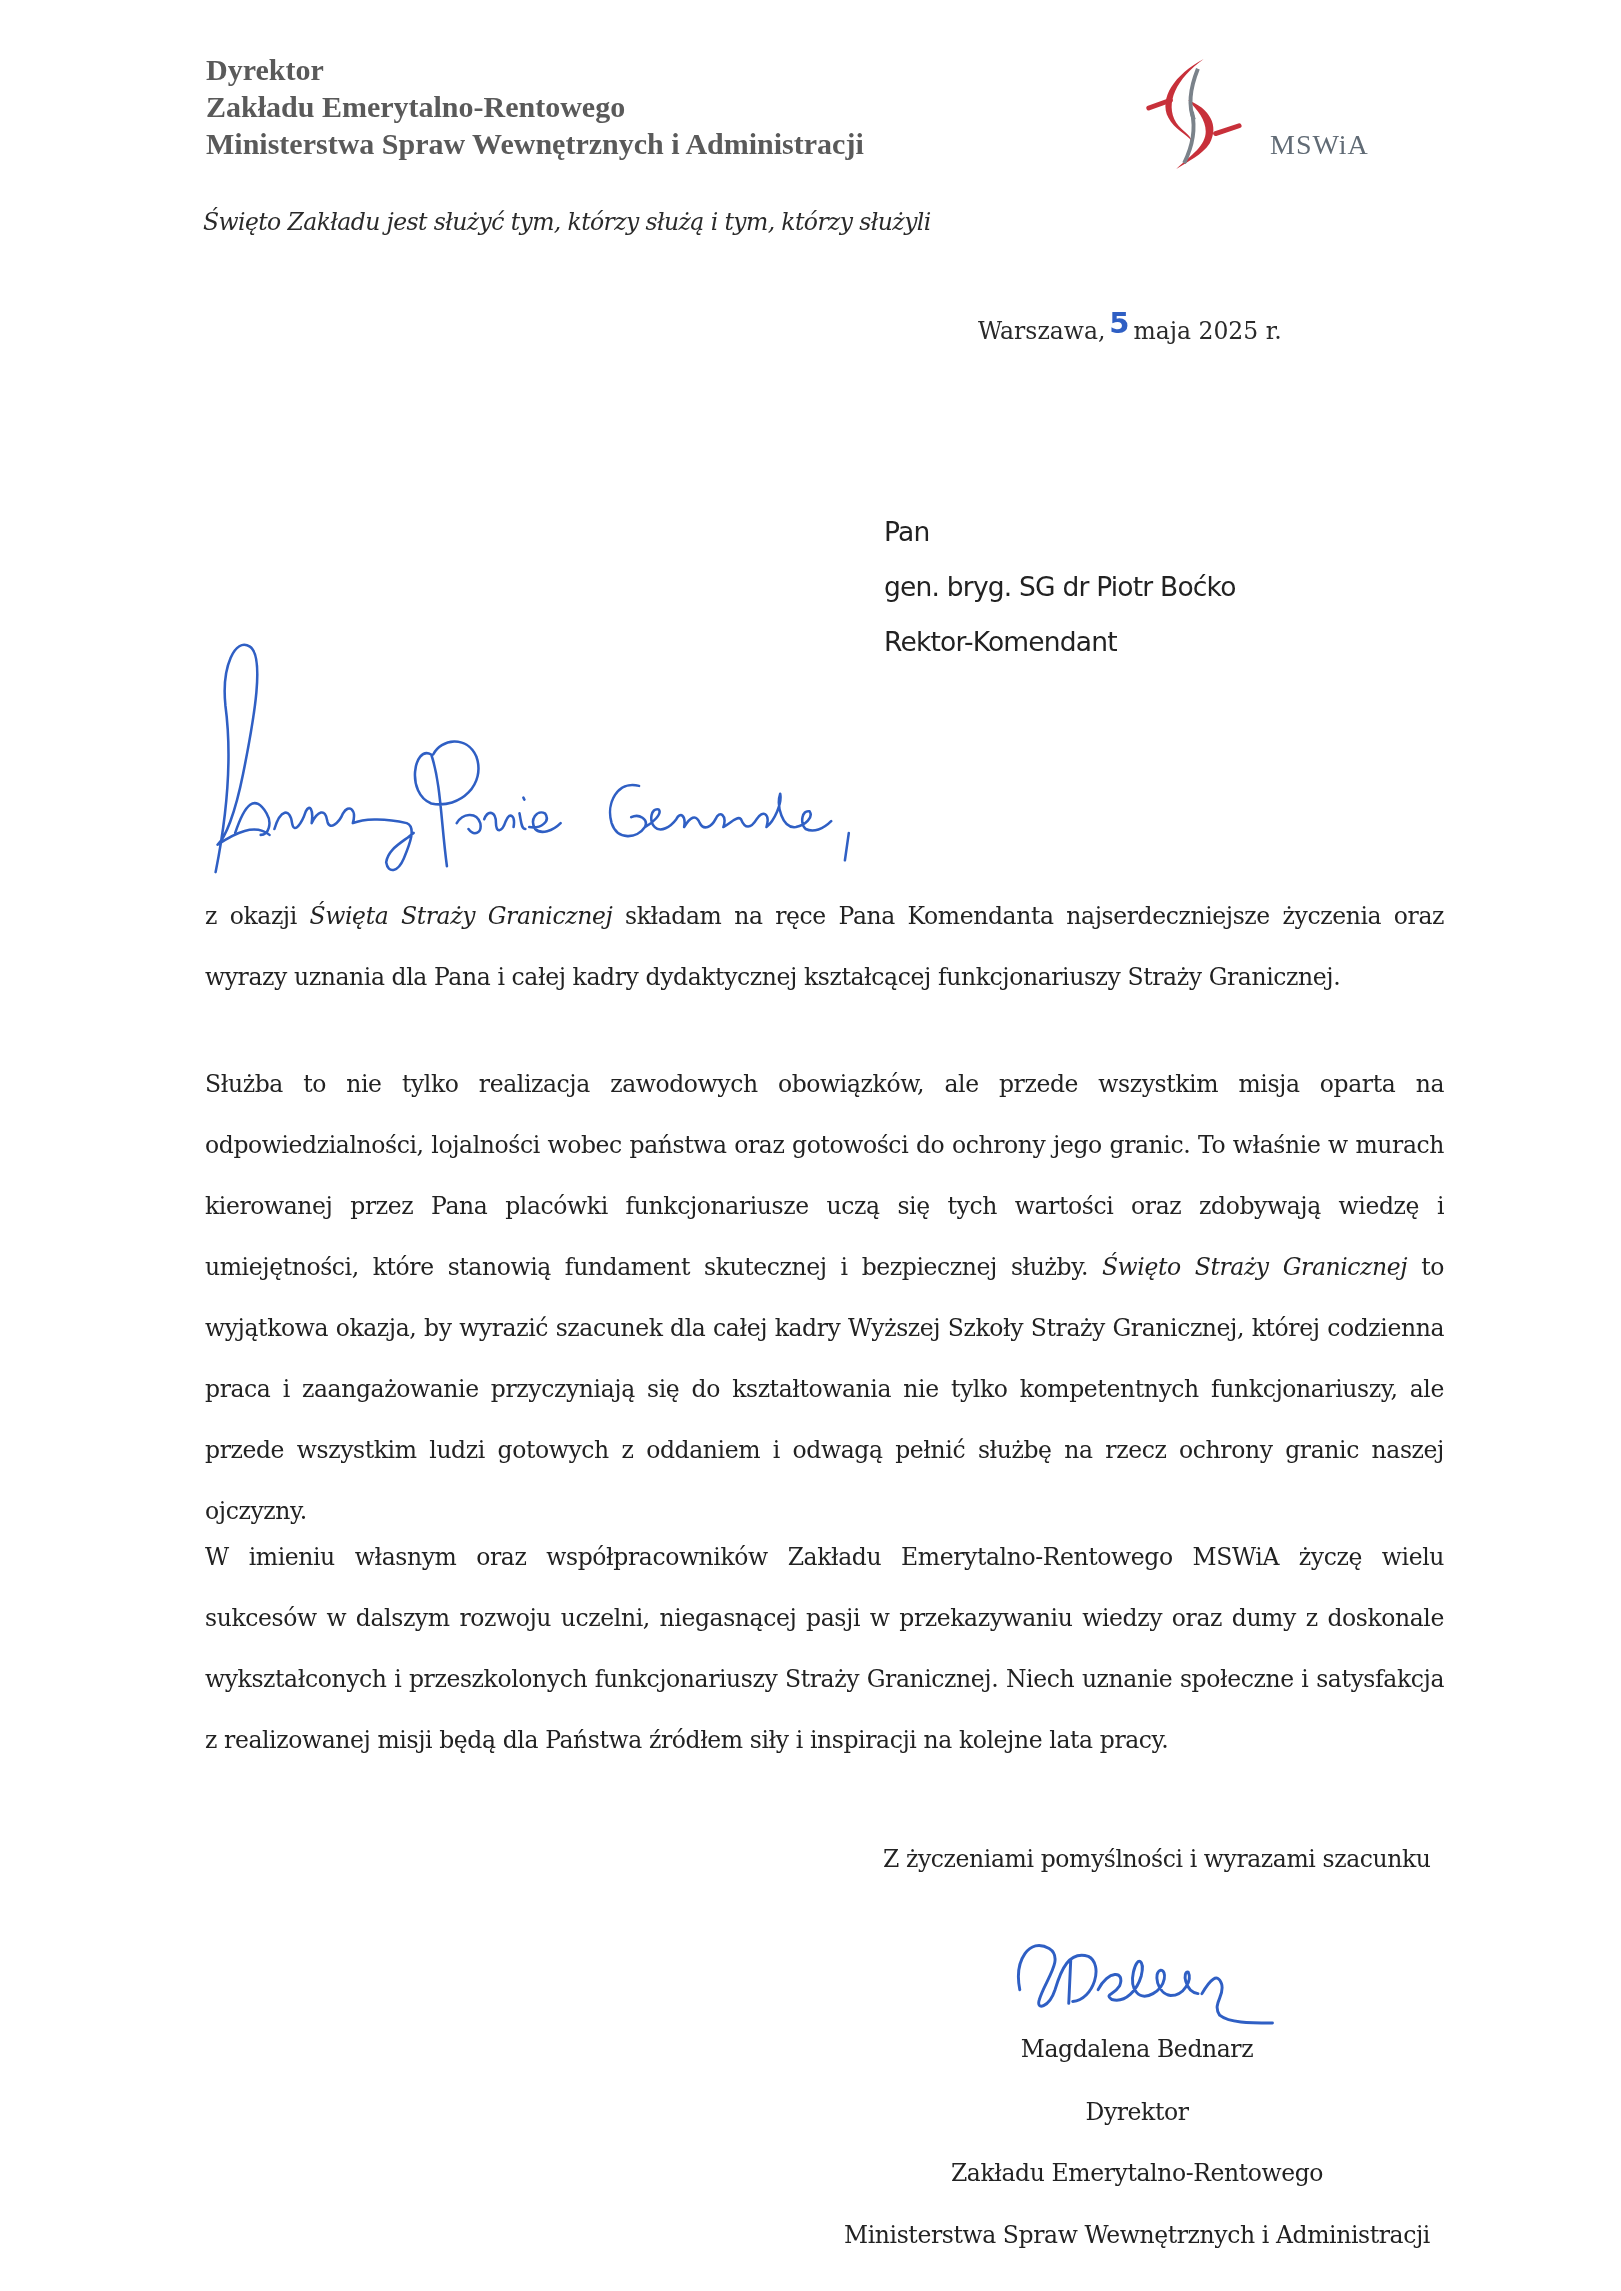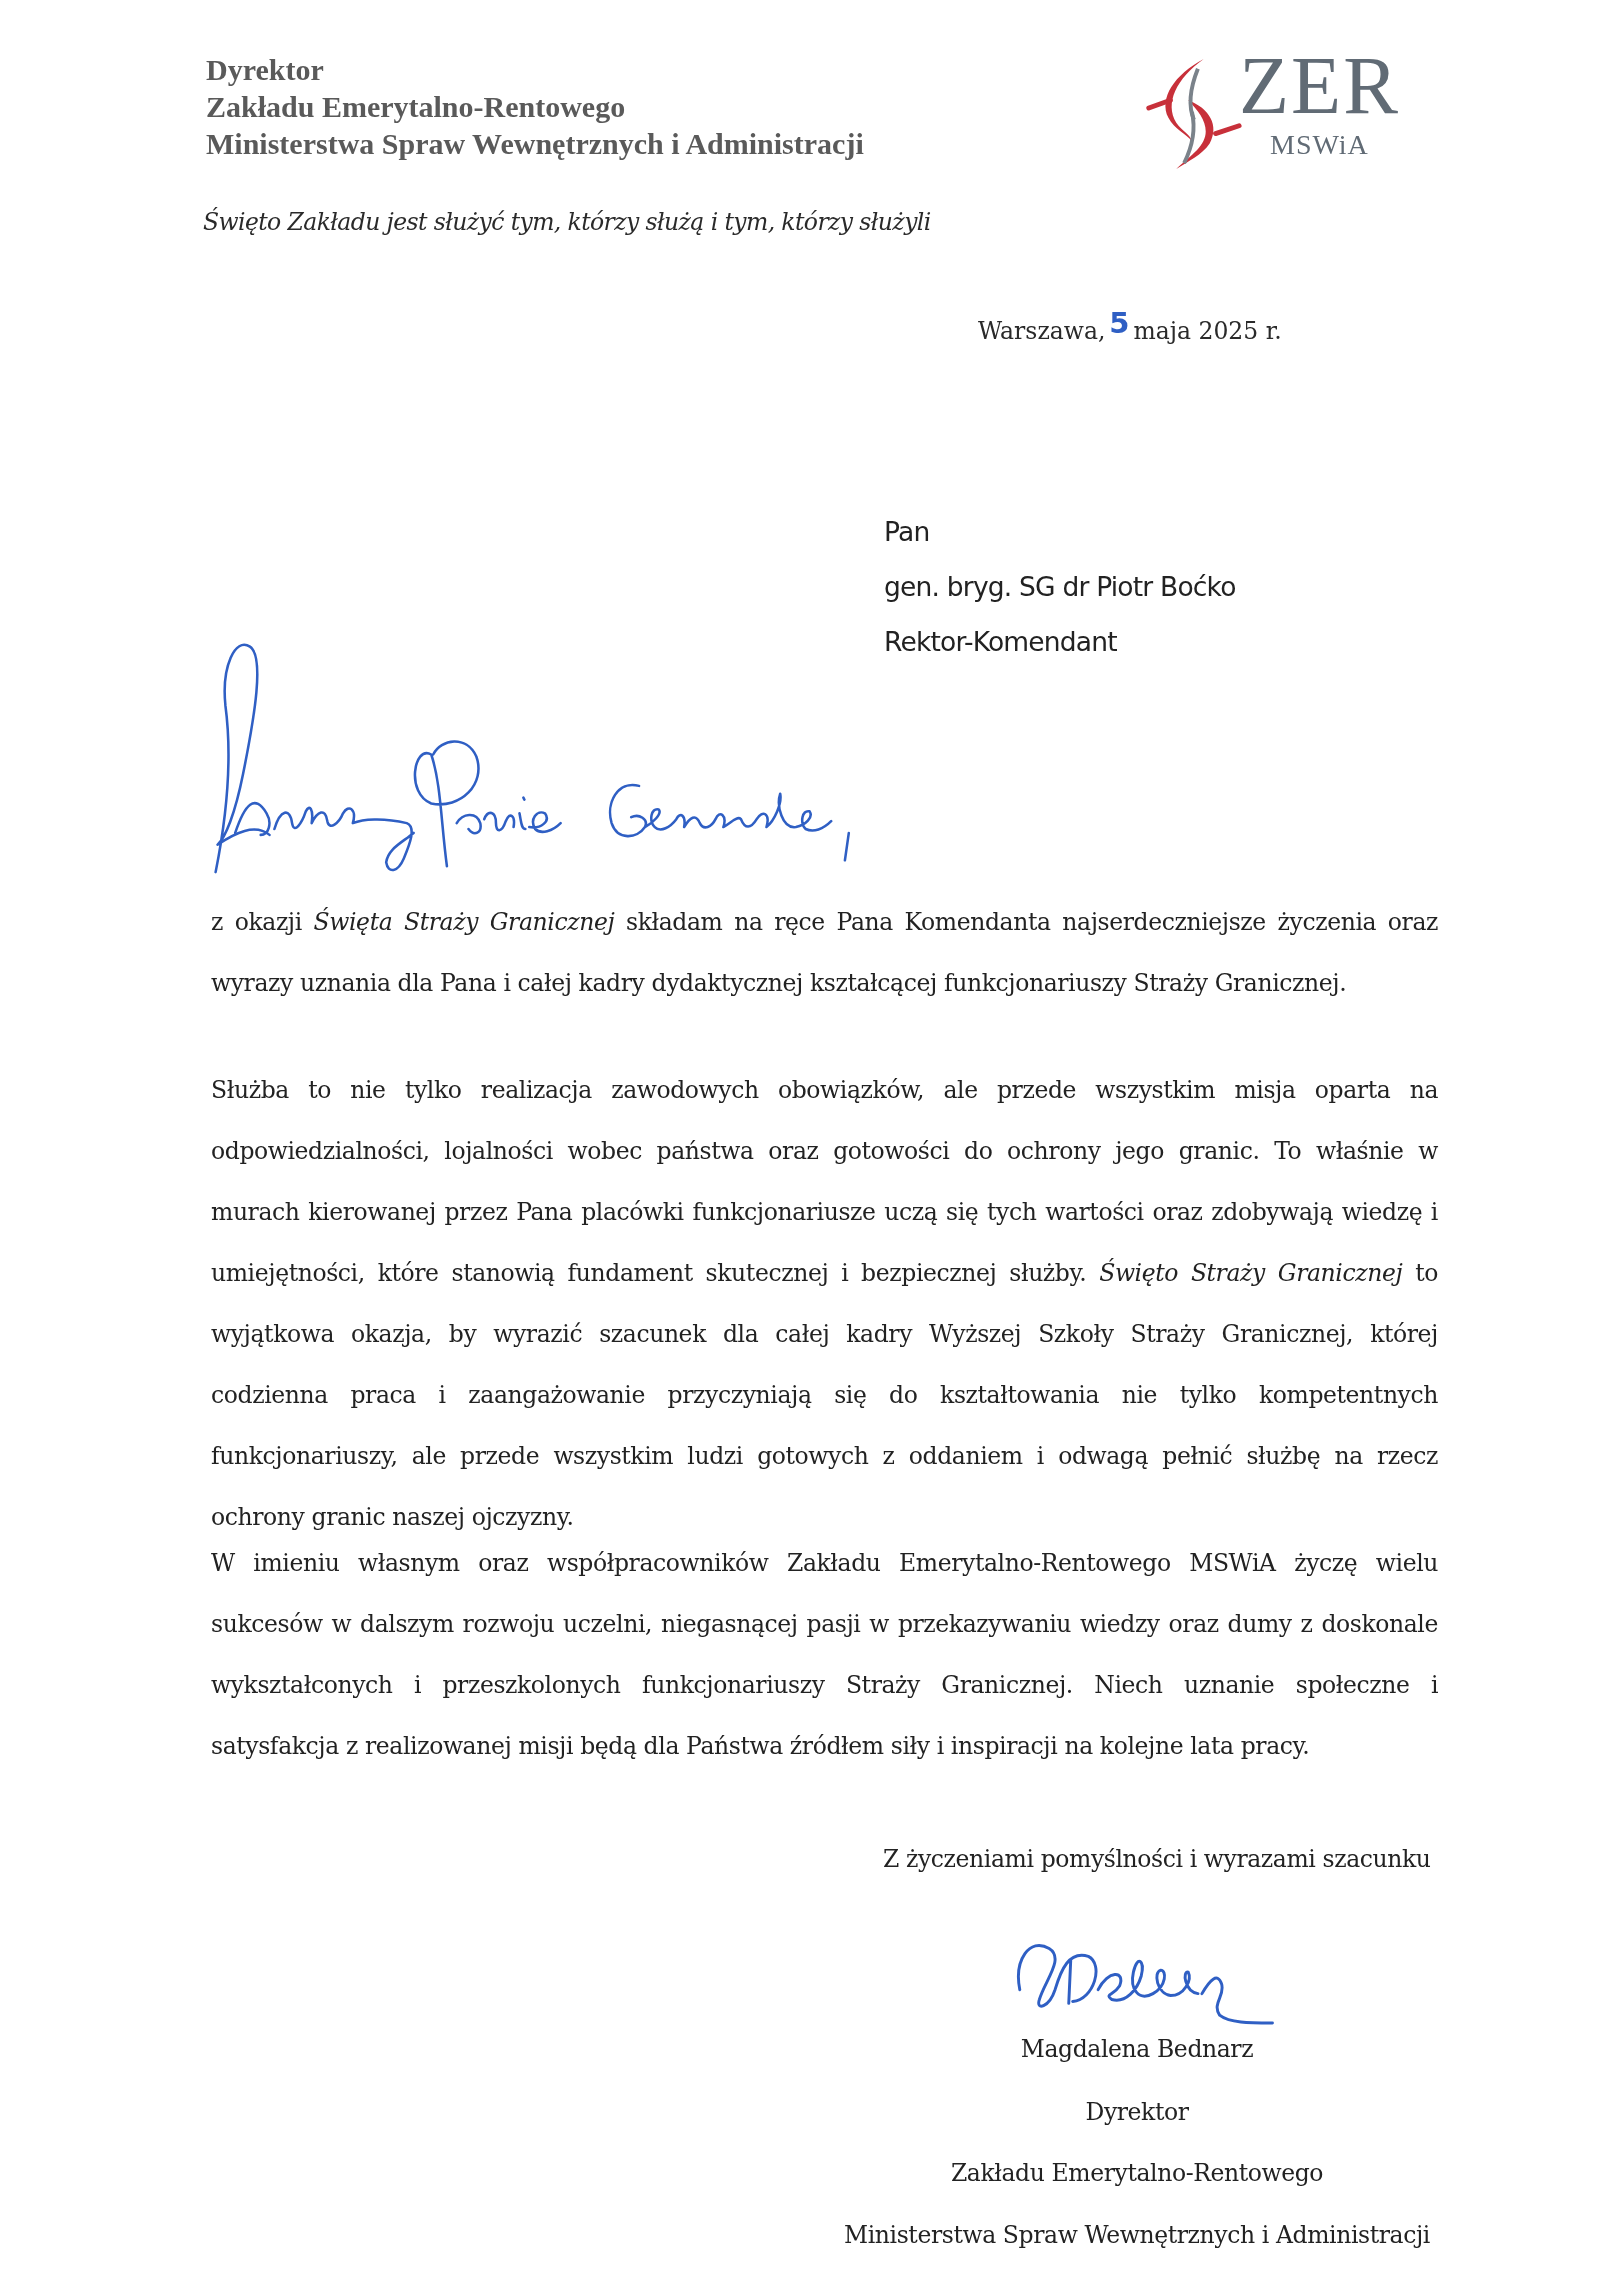--- a/index.html
+++ b/index.html
@@ -11,21 +11,21 @@
   .logo .zer { position: absolute; left: 102px; top: -9.8px; font-family: "Liberation Serif", serif; font-size: 82px; font-weight: normal; color: #616b75; letter-spacing: 2px; line-height: 94px; }
   .logo .msw { position: absolute; left: 133px; top: 76px; font-family: "Liberation Serif", serif; font-size: 28px; color: #616b75; letter-spacing: 1px; line-height: 39px; }
   .logo svg { position: absolute; left: 0; top: 0; }
   .motto { left: 203px; top: 208px; font-family: "DejaVu Serif", serif; font-style: italic; font-size: 23.5px; color: #2a2a2a; letter-spacing: -0.6px; white-space: nowrap; }
   .date { left: 978px; top: 312px; font-family: "DejaVu Serif", serif; font-size: 23.5px; color: #2a2a2a; white-space: nowrap; }
   .date .day { font-family: "DejaVu Sans", sans-serif; color: #2f5fc4; font-weight: bold; font-size: 29px; display: inline-block; margin: 0 3.9px; transform: translateY(-5.9px); }
   .addr { left: 884px; top: 504px; font-family: "DejaVu Sans", sans-serif; font-size: 26.5px; line-height: 55px; color: #222; letter-spacing: -0.8px; }
   .addr div { white-space: nowrap; }
   .salute { left: 196px; top: 627px; width: 941px; height: 255px; }
   .body { left: 205px; width: 1239px; font-family: "DejaVu Serif", serif; font-size: 23.5px; color: #222; line-height: 61px; text-align: justify; letter-spacing: -0.4px; }
-  .body p { margin: 6px; }
+  .body p { margin: 0; }
   .body em { font-style: italic; }
   .p1 { top: 886px; }
   .p2 { top: 1054px; }
   .p3 { top: 1527px; }
   .closing { left: 883px; top: 1845px; font-family: "DejaVu Serif", serif; font-size: 23.5px; color: #222; white-space: nowrap; letter-spacing: -0.4px; }
   .sig2 { left: 1010px; top: 1921px; width: 284px; height: 108px; }
   .signer { left: 843px; width: 588px; text-align: center; font-family: "DejaVu Serif", serif; font-size: 23.5px; color: #222; letter-spacing: -0.4px; }
   .s1 { top: 2035px; }
   .s2 { top: 2098px; }
   .s3 { top: 2159px; }
@@ -46,21 +46,20 @@
     <path d="M68 10 C40 30, 28 55, 40 75 C46 84, 54 86, 56 94 C50 86, 38 82, 32 70 C22 50, 38 26, 68 10 Z" fill="#c8303a"></path>
 
     <path d="M52 52 C74 60, 84 78, 74 96 C66 108, 52 114, 40 122 C56 108, 70 98, 70 84 C70 72, 62 62, 52 52 Z" fill="#c8303a"></path>
 
     <path d="M62 20 C54 40, 52 58, 58 72 C52 58, 54 40, 62 20 Z" stroke="#7a828a" stroke-width="4" fill="none"></path>
     <path d="M56 64 C60 82, 56 100, 48 116" stroke="#7a828a" stroke-width="4" fill="none"></path>
 
     <path d="M12 60 L34 52" stroke="#c8303a" stroke-width="5" stroke-linecap="round"></path>
     <path d="M80 86 L104 78" stroke="#c8303a" stroke-width="5" stroke-linecap="round"></path>
   </svg>
-  <div class="zer">ZER</div>
   <div class="msw">MSWiA</div>
 </div>
 
 <div class="abs motto">Święto Zakładu jest służyć tym, którzy służą i tym, którzy służyli</div>
 
 <div class="abs date">
   <span>Warszawa,</span><span class="day">5</span><span>maja 2025 r.</span>
 </div>
 
 <div class="abs addr">

